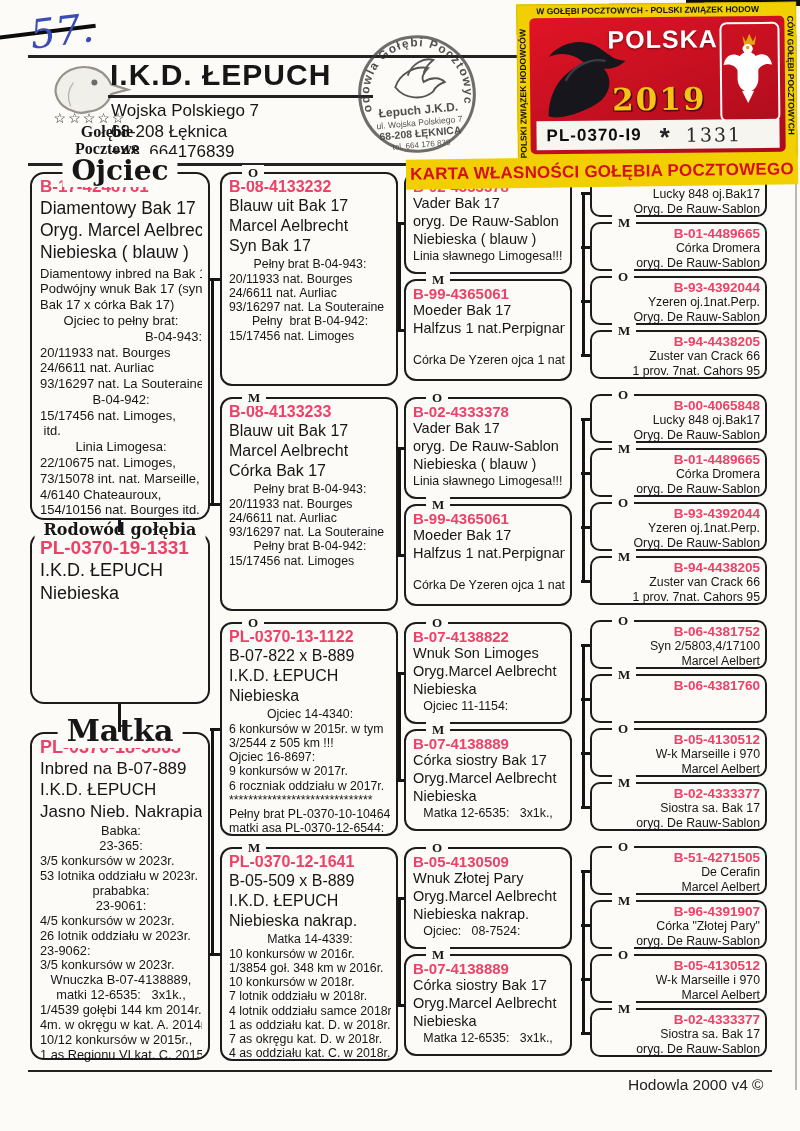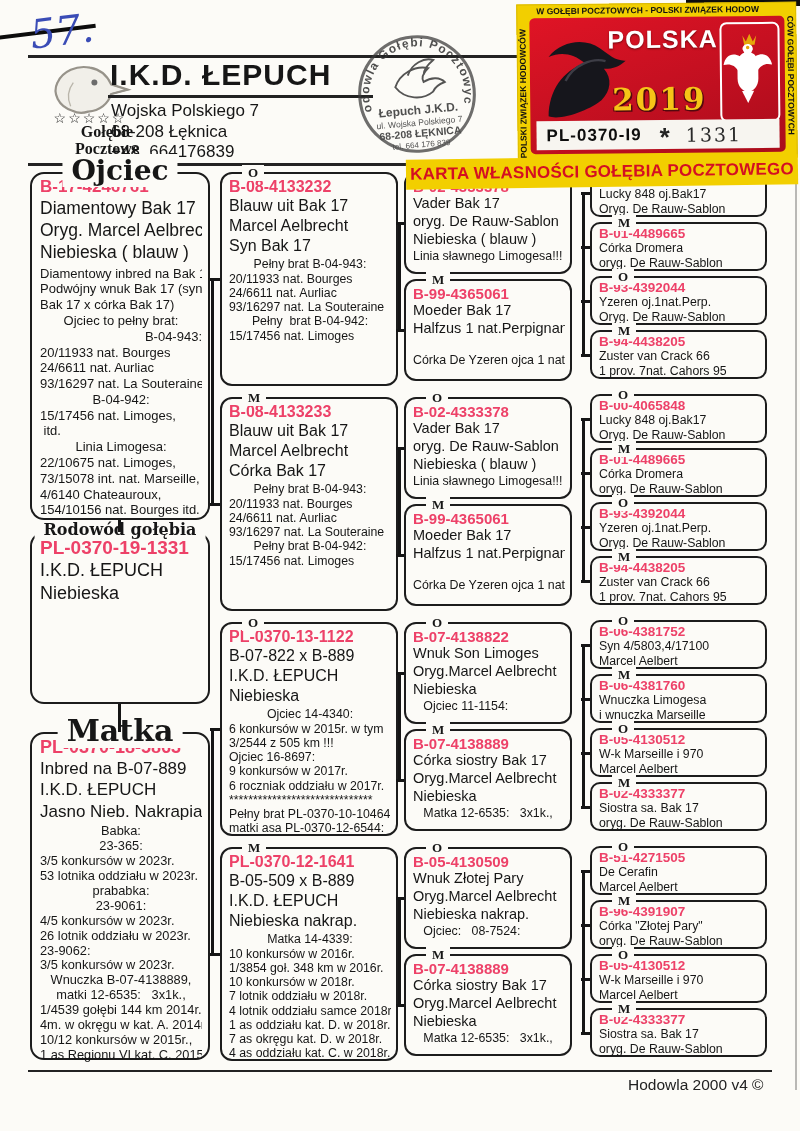--- a/index.html
+++ b/index.html
@@ -96,21 +96,21 @@
   #col2 .pbox::before{left:-12px;width:10px;top:104px;}
   #col2 .ring{font-size:16px;}
   #col2 .main{font-size:16px;line-height:1.24;}
   #col2 .detail{font-size:12.3px;line-height:1.16;margin-top:2px;}
   #col3 .pbox{height:102px;margin-bottom:5px;}
   #col3 .pbox:nth-child(2n){margin-bottom:16px;}
   #col3 .pbox::before{left:-10px;width:8px;top:48px;}
   #col3 .ring{font-size:15px;}
   #col3 .main{font-size:14.5px;line-height:1.24;}
   #col3 .detail{font-size:12.4px;line-height:1.18;}
-  #col4 .pbox{height:49px;margin-bottom:5px;border-radius:10px;padding-top:2px;}
+  #col4 .pbox{height:49px;margin-bottom:5px;border-radius:10px;padding-top:2px;text-align:right;}
   #col4 .pbox:nth-child(4n){margin-bottom:15px;}
   #col4 .pbox::before{left:-11px;width:9px;top:22px;}
   #col4 .ring{font-size:13.5px;}
   #col4 .lines{font-size:12.3px;line-height:1.2;}
 
   .conn{position:absolute;background:#151515;width:2.5px;}
 
   .footer-credit{position:absolute;left:628px;top:1076px;font-size:15.5px;color:#222;}
 </style>
 </head>
@@ -492,31 +492,27 @@
         <div class="ring">B-94-4438205</div>
         <div class="lines">
           <div class="tline">Zuster van Crack 66</div>
           <div class="tline">1 prov. 7nat. Cahors 95</div>
         </div>
       </div>
       <div class="pbox">
         <span class="leg">O</span>
         <div class="ring">B-06-4381752</div>
         <div class="lines">
-          <div class="tline">Syn 4/5803,4/17100</div>
+          <div class="tline">Syn 2/5803,4/17100</div>
           <div class="tline">Marcel Aelbert</div>
         </div>
       </div>
       <div class="pbox">
         <span class="leg">M</span>
         <div class="ring">B-06-4381760</div>
-        <div class="lines">
-          <div class="tline">Wnuczka Limogesa</div>
-          <div class="tline">i wnuczka Marseille</div>
-        </div>
       </div>
       <div class="pbox">
         <span class="leg">O</span>
         <div class="ring">B-05-4130512</div>
         <div class="lines">
           <div class="tline">W-k Marseille i 970</div>
           <div class="tline">Marcel Aelbert</div>
         </div>
       </div>
       <div class="pbox">

